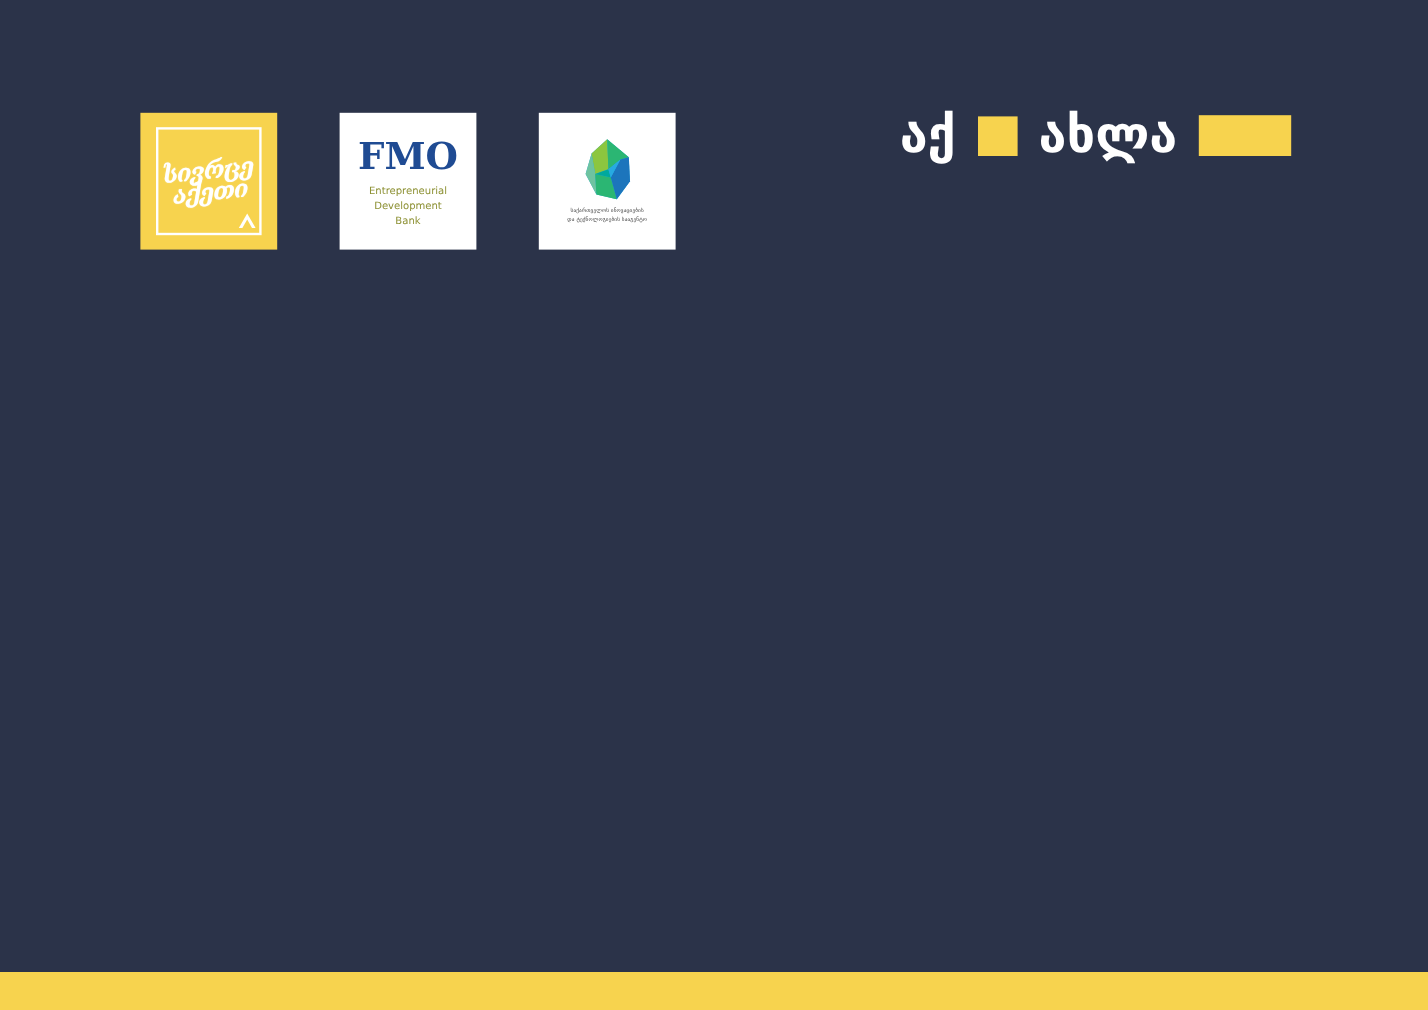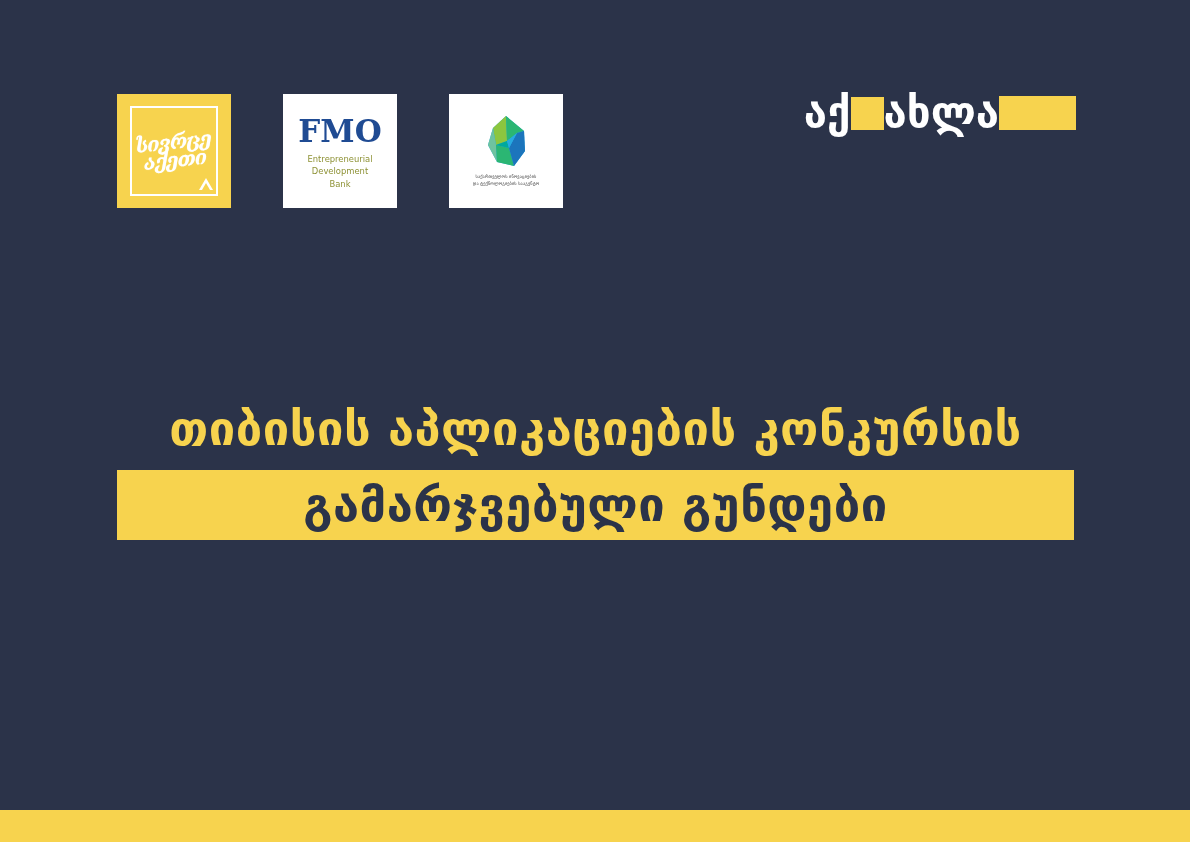--- a/index.html
+++ b/index.html
@@ -140,20 +140,21 @@
     letter-spacing: .1px;
   }
 
   
   #header-tagline {
     position: absolute;
     right: 114px;
     top: 90px;
     display: flex;
     align-items: center;
+    gap: 18px;
     height: 46px;
   }
   #header-tagline .tag-word {
     color: #ffffff;
     font-size: 42px;
     font-weight: 700;
     letter-spacing: 0px;
     line-height: 1;
     white-space: nowrap;
   }
@@ -253,22 +254,16 @@
 
   </div>
 
   <div id="header-tagline">
     <span class="tag-word">აქ</span>
     <span class="tag-block-sm"></span>
     <span class="tag-word">ახლა</span>
     <span class="tag-block-lg"></span>
   </div>
 
-  <div id="title-block">
-    <div id="title-line-1">თიბისის აპლიკაციების კონკურსის</div>
-    <div id="title-band">
-      <div id="title-line-2">გამარჯვებული გუნდები</div>
-    </div>
-  </div>
 
   <div id="bottom-strip"></div>
 
 </div>
 
 </body></html>

